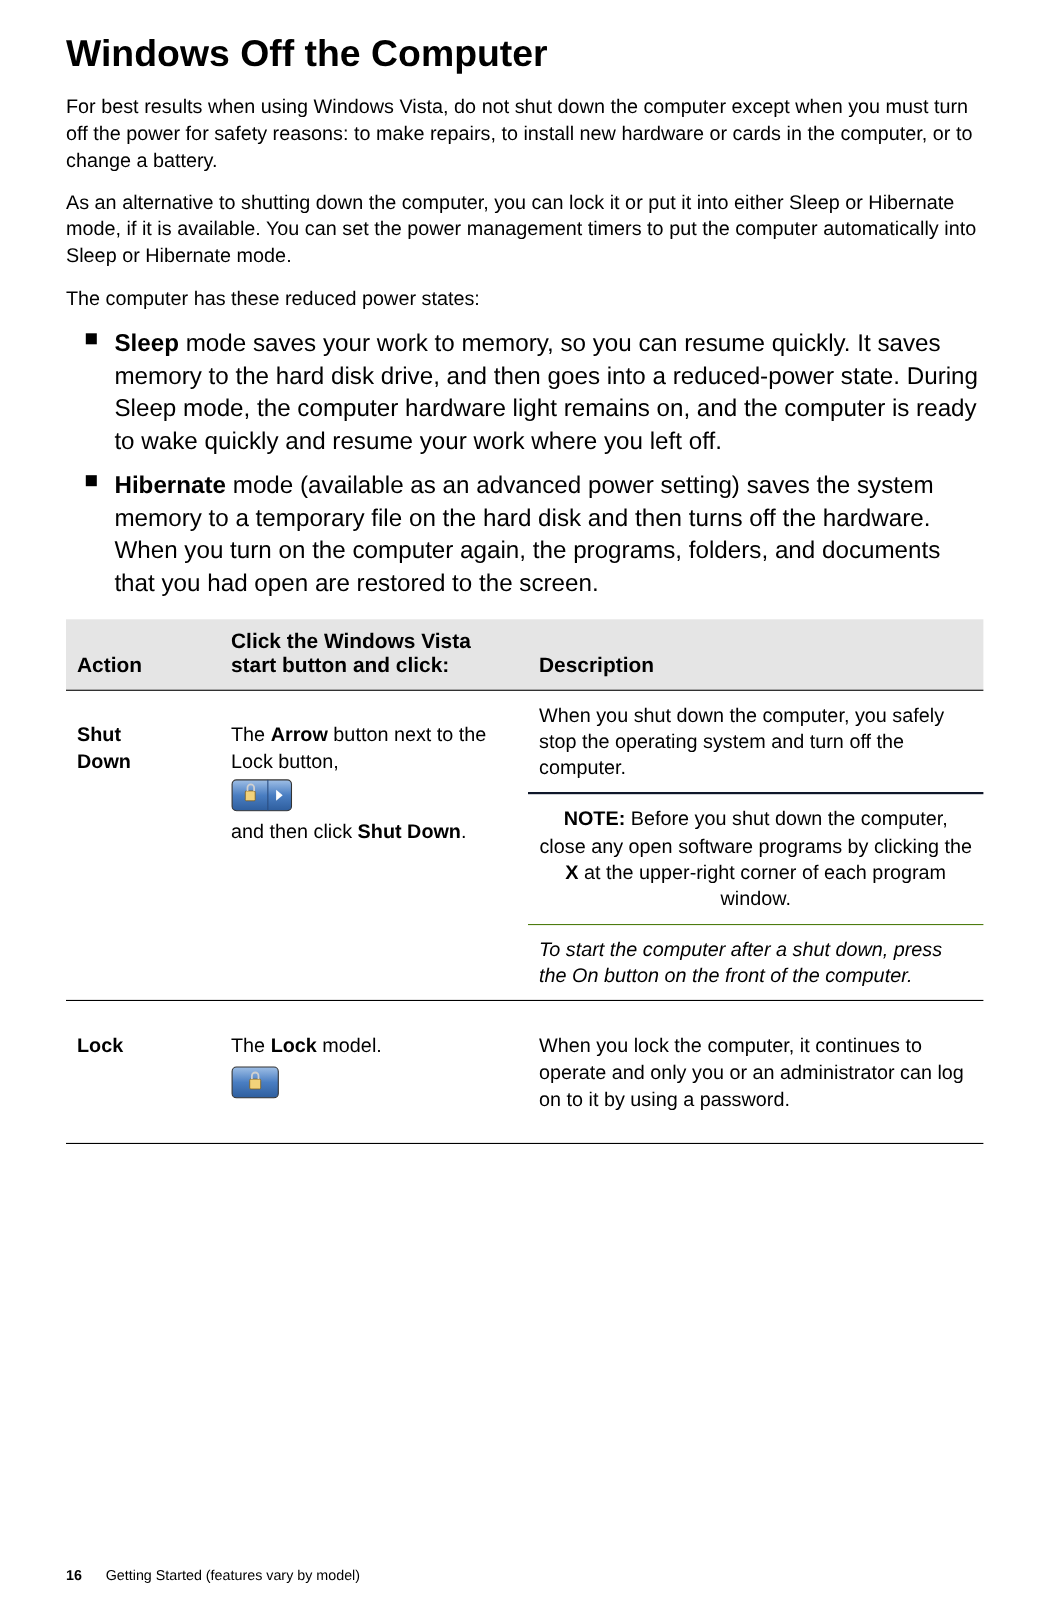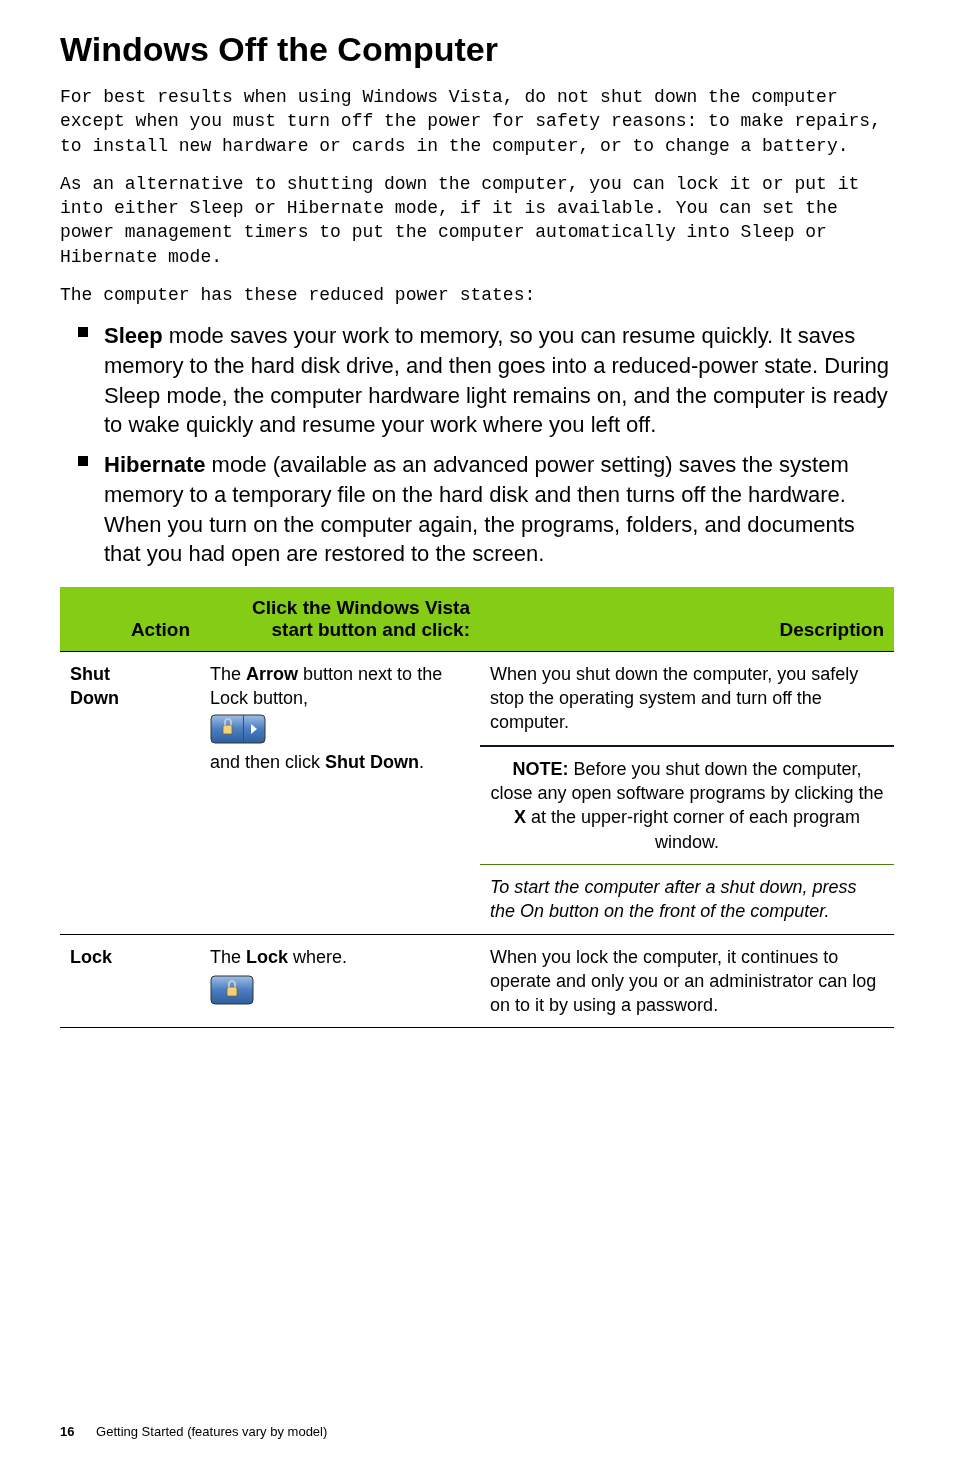--- a/index.html
+++ b/index.html
@@ -21,21 +21,21 @@
       font-weight: bold;
       color: #000;
       margin-bottom: 16px;
       font-family: "Arial", "Helvetica", sans-serif;
     }
     .para {
       font-size: 18px;
       line-height: 1.35;
       margin-bottom: 14px;
       color: #000;
-      font-family: Liberation Mono, monospace;
+      font-family: Liberation Sans, sans-serif;
     }
     ul.bullet-list {
       list-style: none;
       margin-bottom: 18px;
     }
     ul.bullet-list li {
       display: flex;
       margin-bottom: 10px;
     }
     .bullet {
@@ -54,39 +54,39 @@
     }
     .bold {
       font-weight: bold;
     }
     table.actions {
       width: 100%;
       border-collapse: collapse;
       margin-top: 6px;
     }
     table.actions th {
-      background: #84cc16;
-      text-align: right;
+      background: #e5e5e5;
+      text-align: left;
       font-weight: bold;
       font-size: 19px;
       padding: 10px 10px;
       vertical-align: bottom;
       color: #000;
     }
     table.actions th:first-child {
       width: 140px;
     }
     table.actions th:nth-child(2) {
       width: 280px;
     }
     table.actions td {
       vertical-align: top;
       font-size: 18px;
       line-height: 1.35;
-      padding: 10px 10px;
+      padding: 28px 10px;
       color: #000;
     }
     .row-sep {
       border-bottom: 1px solid #000;
     }
     .row-sep-top {
       border-top: 1px solid #000;
     }
     .last-row-sep {
       border-bottom: 1px solid #000;
@@ -194,21 +194,21 @@
           <span class="bold">NOTE:</span><span> Before you shut down the computer, close any open software programs by clicking the </span><span class="bold">X</span><span> at the upper-right corner of each program window.</span>
         </div>
         <div style="padding:10px 10px;font-style:italic;" class="desc-group">
           <span>To start the computer after a shut down, press the On button on the front of the computer.</span>
         </div>
       </td>
     </tr>
     <tr class="last-row-sep">
       <td class="col-action">Lock</td>
       <td>
-        <span>The </span><span class="bold">Lock</span><span> where.</span><br>
+        <span>The </span><span class="bold">Lock</span><span> model.</span><br>
         <span class="icon-row">
           <svg class="lock-icon" viewBox="0 0 44 30">
             <defs>
               <linearGradient id="g2" x1="0" y1="0" x2="0" y2="1">
                 <stop offset="0" stop-color="#9fbfe6"></stop>
                 <stop offset="0.5" stop-color="#4a7ec2"></stop>
                 <stop offset="1" stop-color="#2e5e9e"></stop>
               </linearGradient>
             </defs>
             <rect x="1" y="1" width="42" height="28" rx="4" fill="url(#g2)" stroke="#333" stroke-width="1"></rect>

